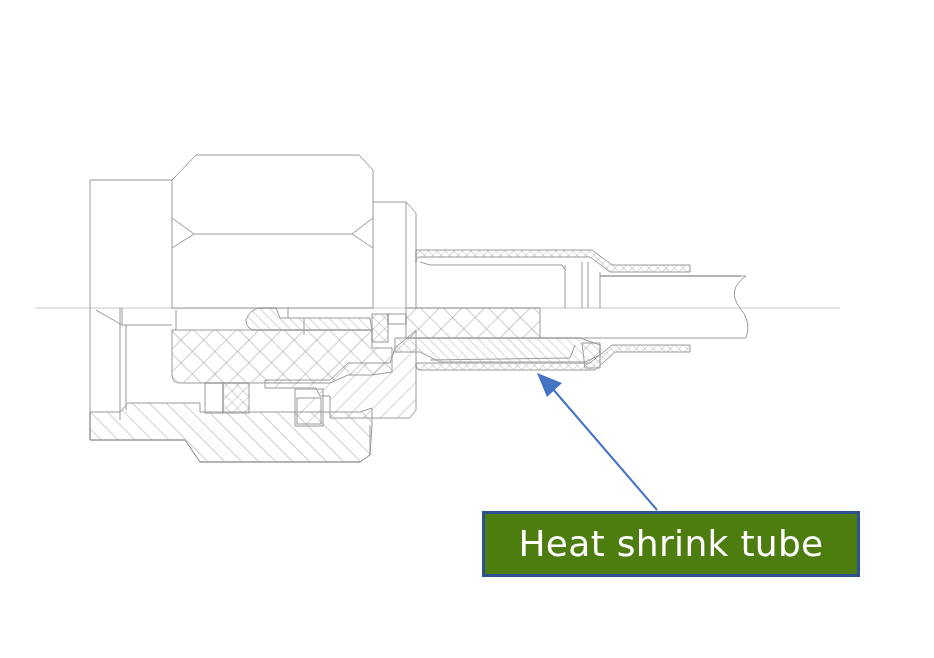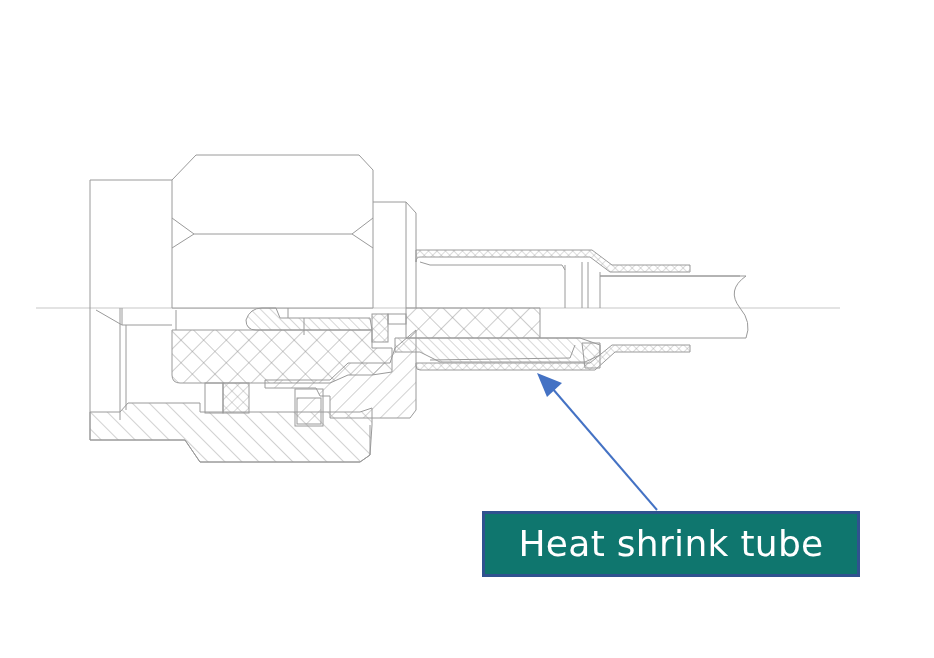--- a/index.html
+++ b/index.html
@@ -2,21 +2,21 @@
 <html><head>
 <meta charset="utf-8">
 <style>
   html, body { margin: 0; padding: 0; background: #ffffff; }
   body { width: 934px; height: 658px; position: relative; overflow: hidden; font-family: "DejaVu Sans", sans-serif; }
   #diagram { position: absolute; left: 0; top: 0; width: 934px; height: 658px; }
   .callout-box {
     position: absolute;
     left: 482px; top: 511px;
     width: 372px; height: 60px;
-    background: #0f766e;
+    background: #4d7c0f;
     border: 3px solid #2f528f;
     display: flex; align-items: center; justify-content: center;
     box-sizing: content-box;
   }
   .callout-text {
     color: #ffffff;
     font-family: "DejaVu Sans", sans-serif;
     font-size: 36px;
     font-weight: normal;
     letter-spacing: 0.3px;

